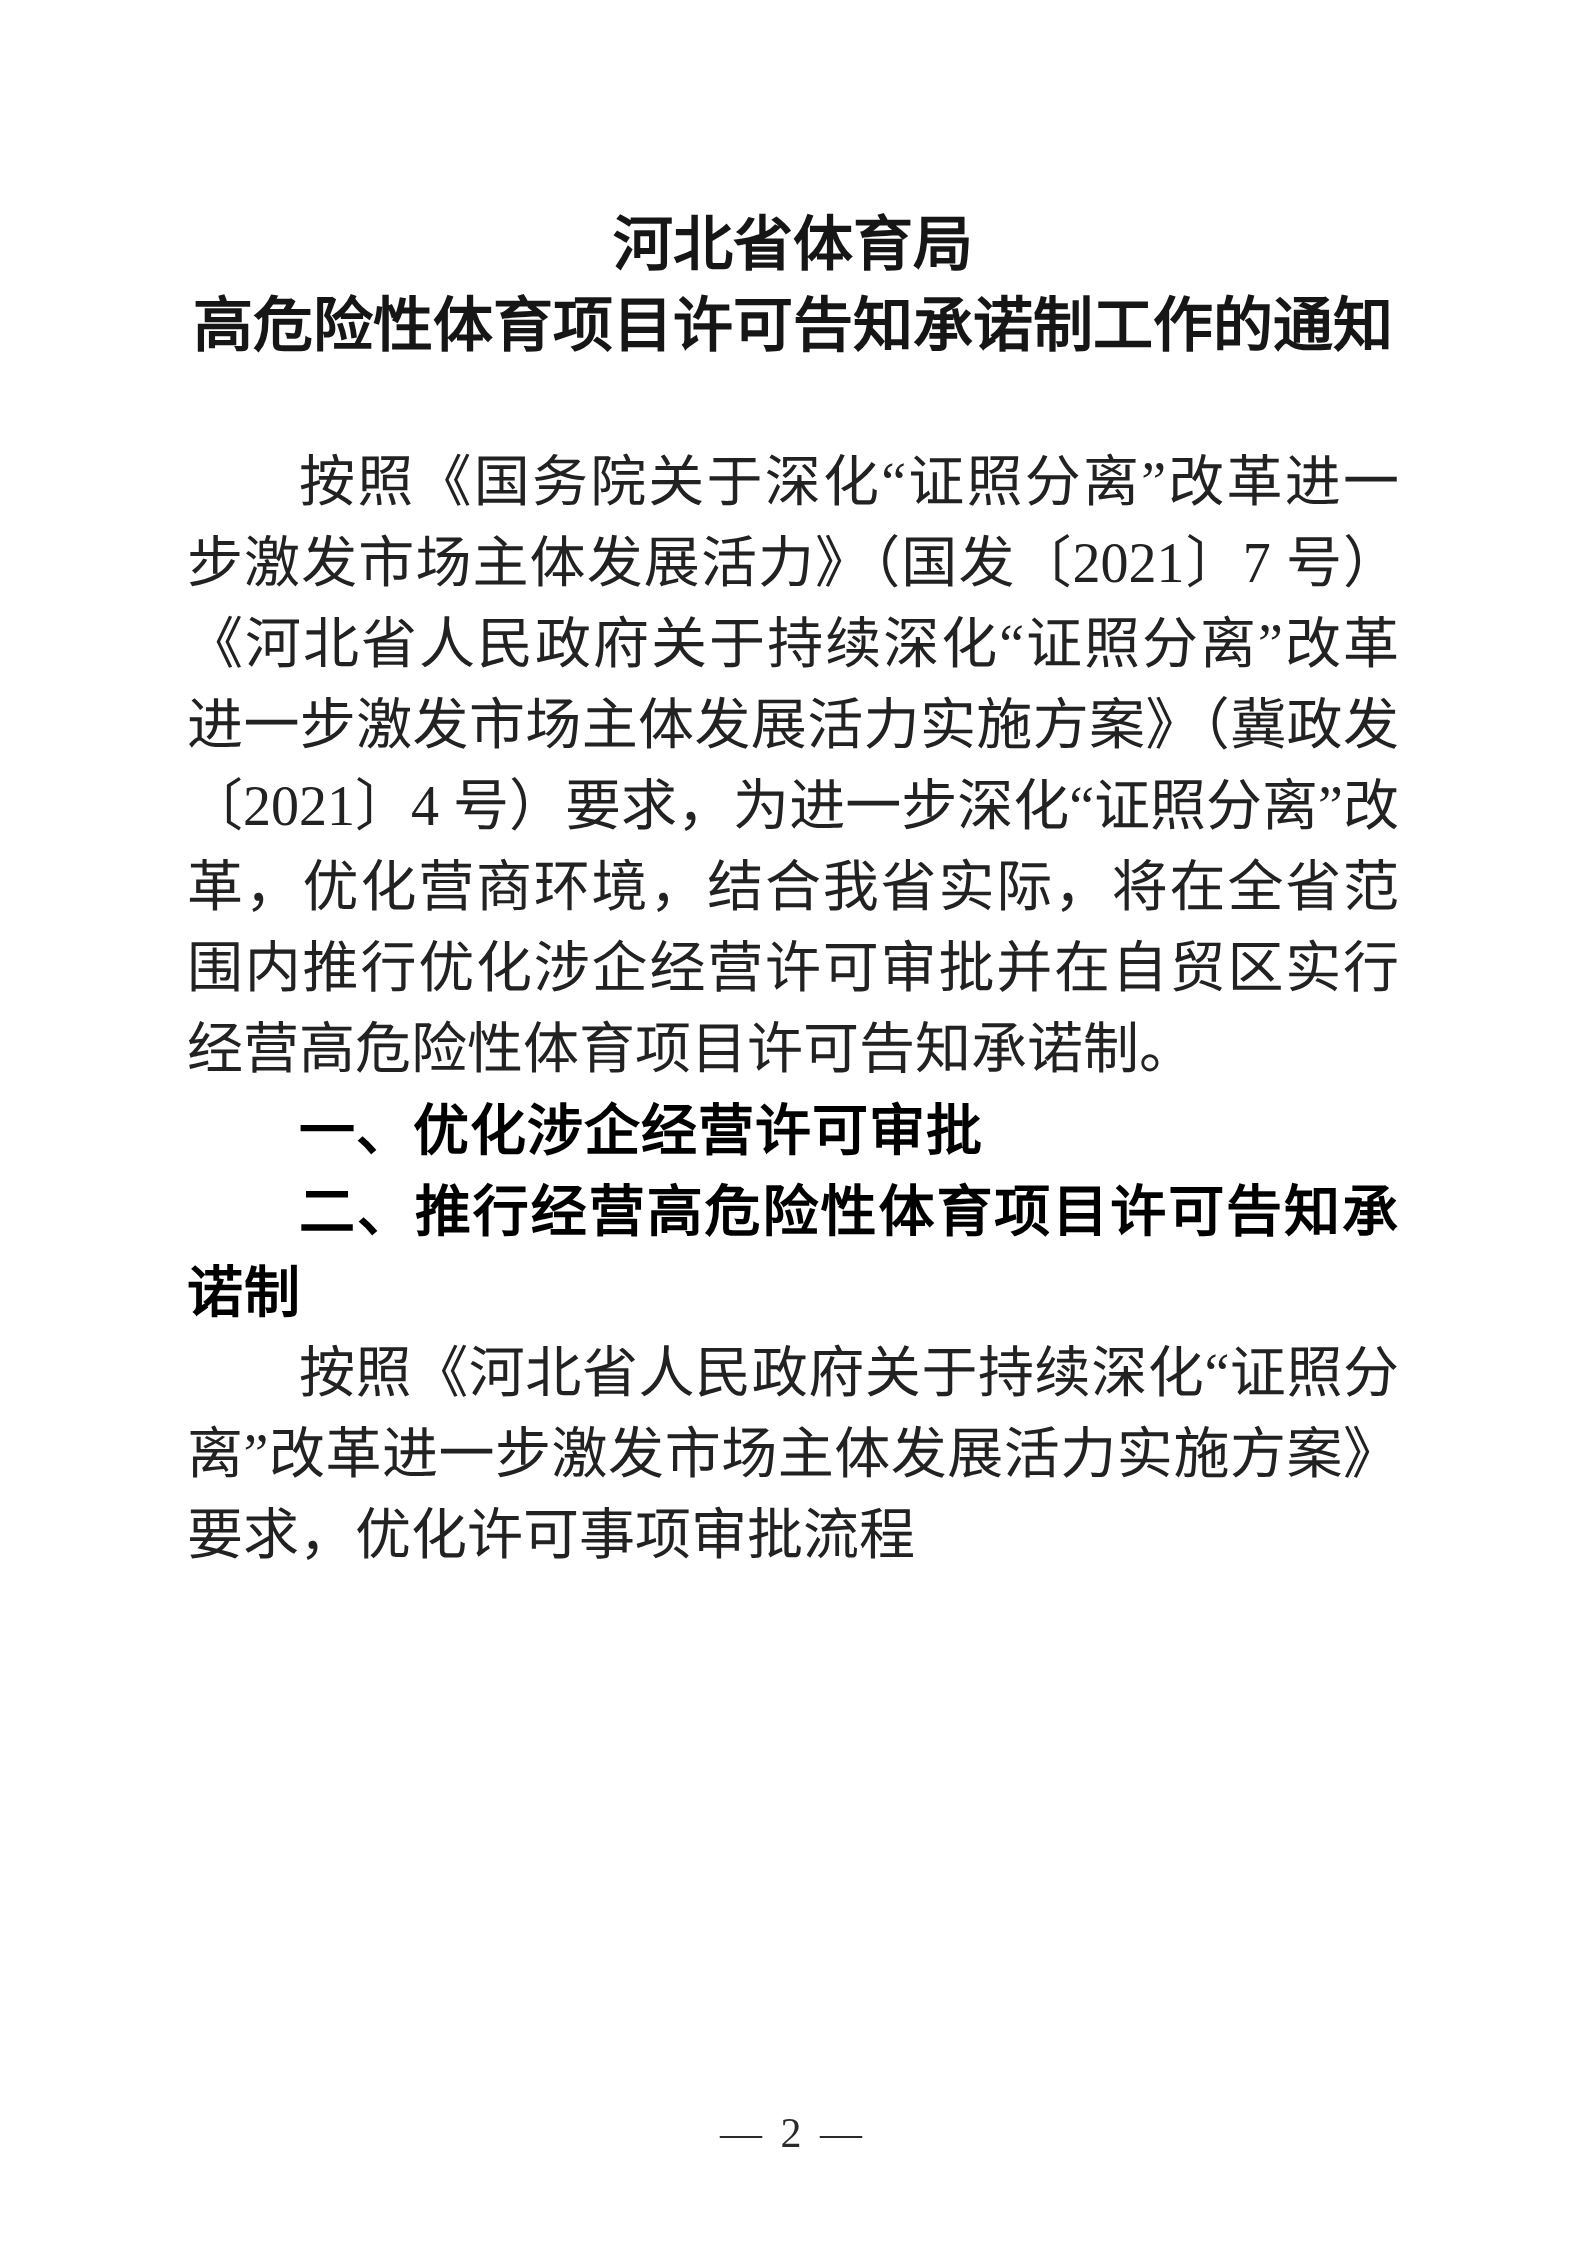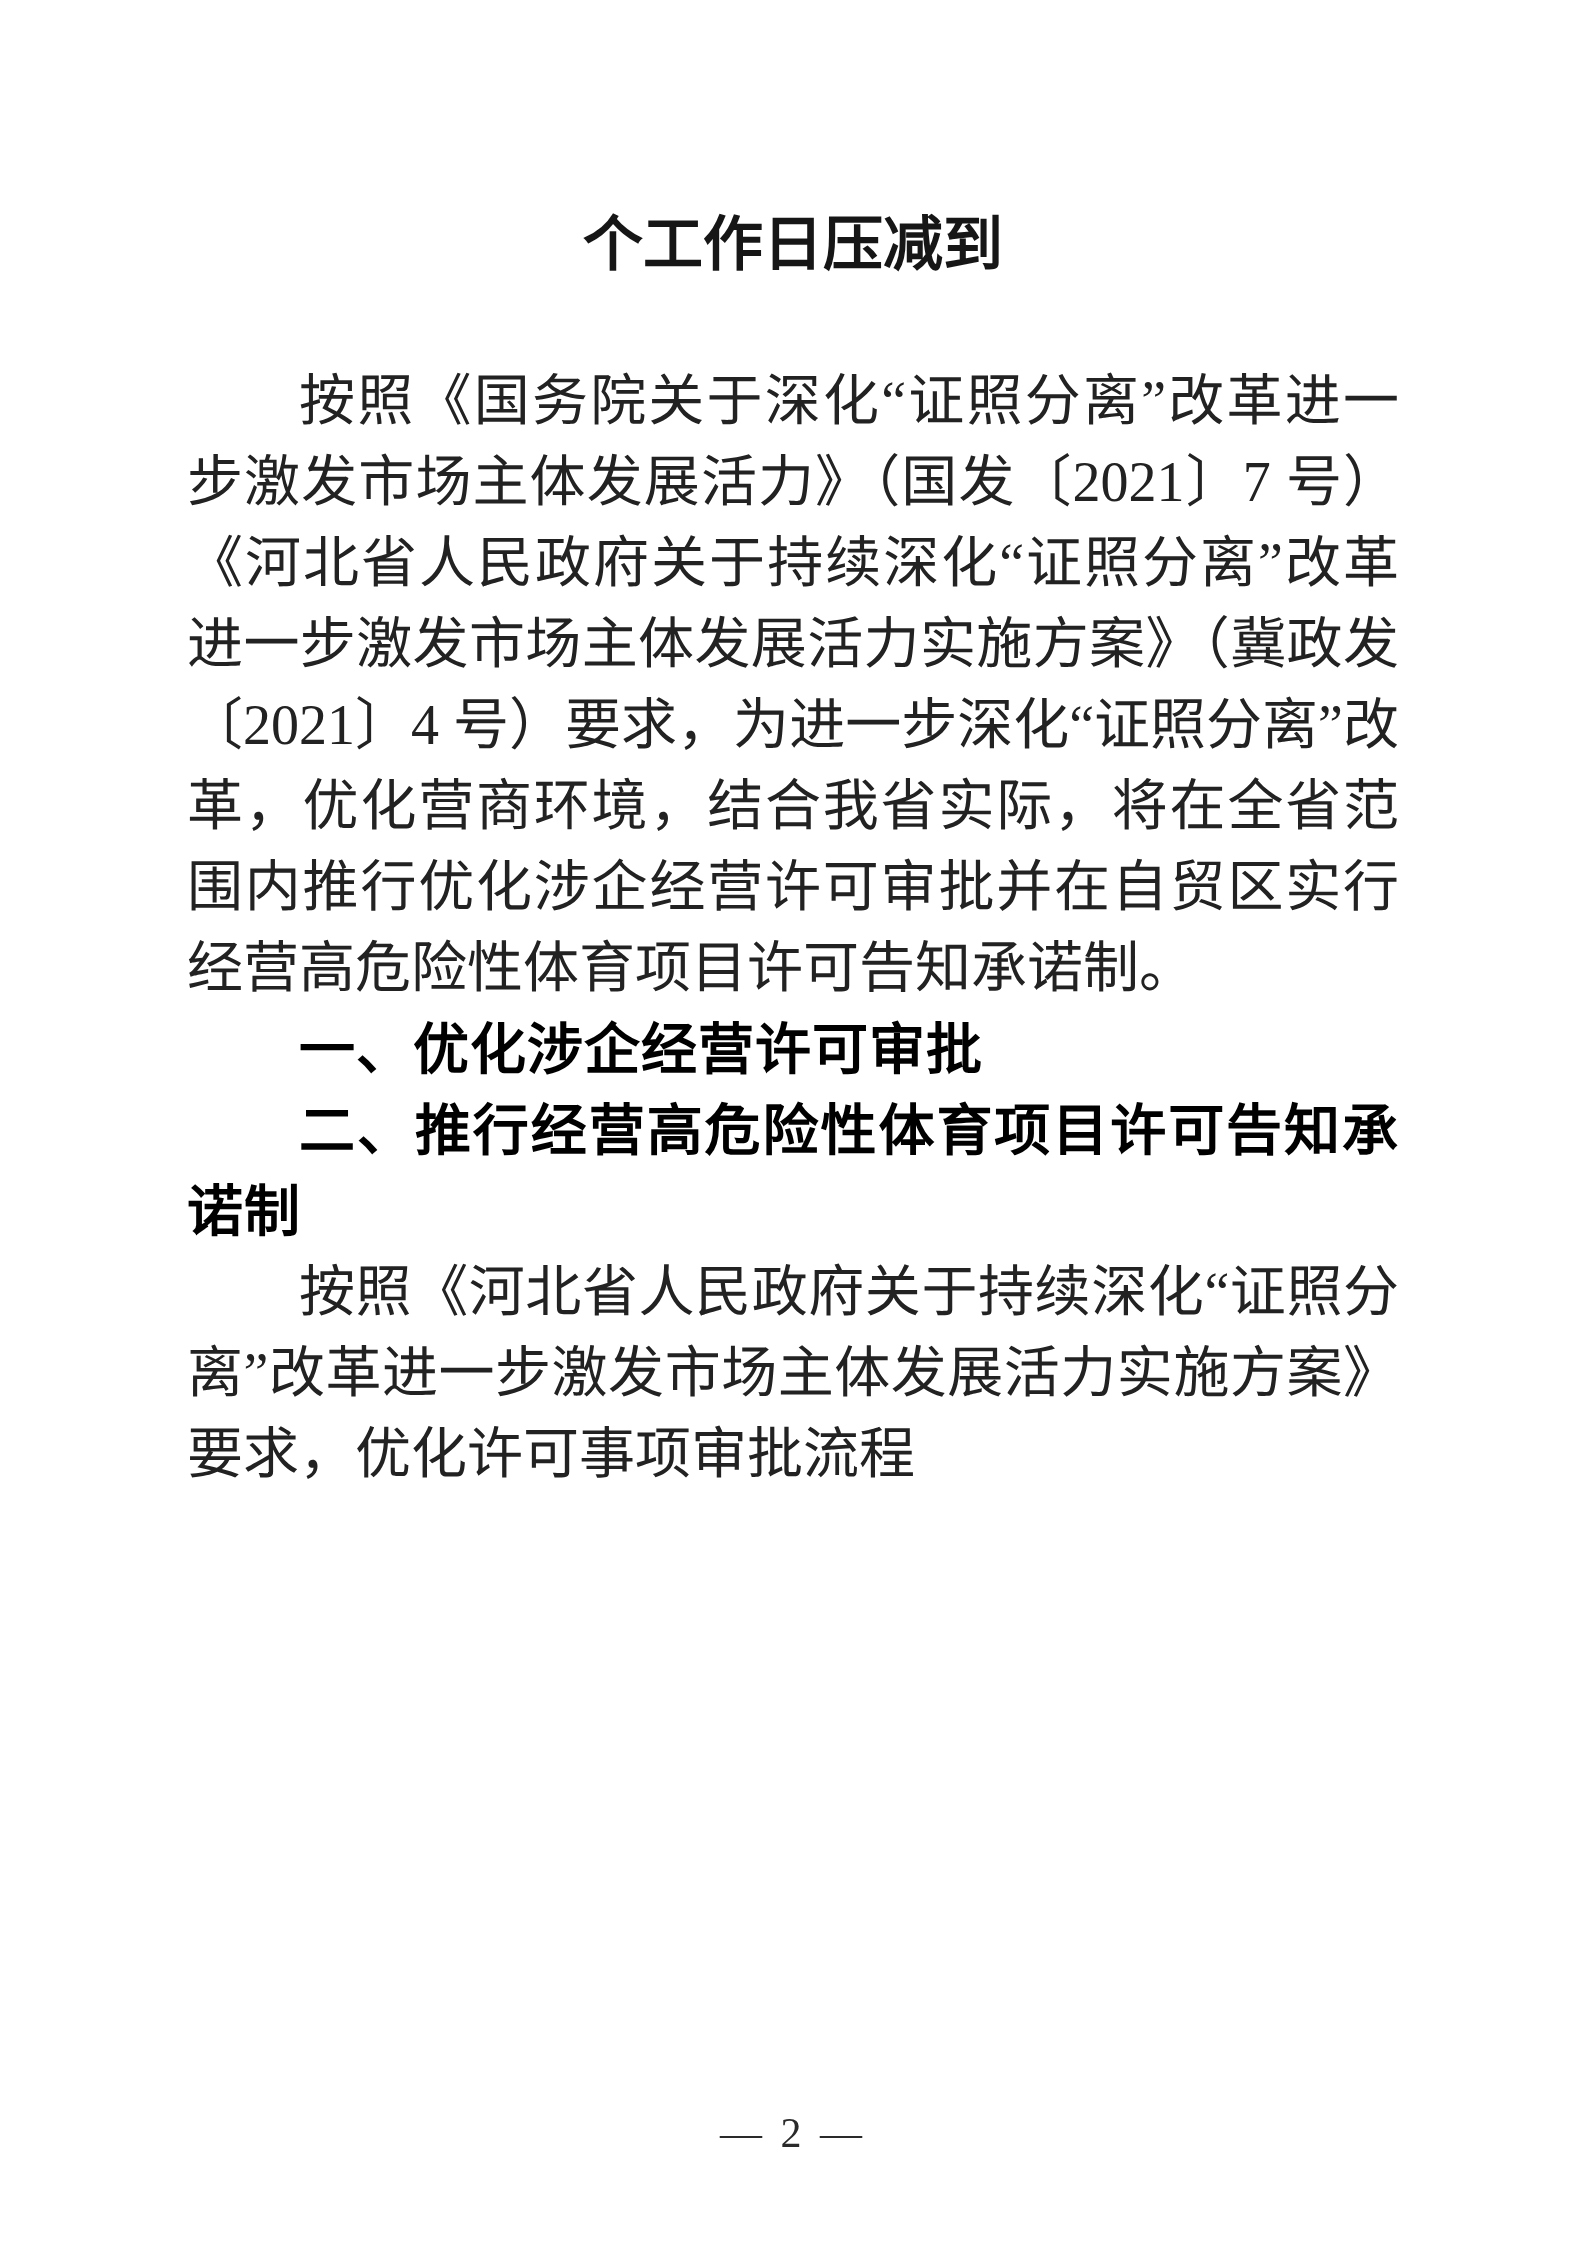--- a/index.html
+++ b/index.html
@@ -61,21 +61,22 @@
     color: #2a2a2a;
     letter-spacing: 4px;
   }
 </style>
 </head>
 <body>
 
 <div class="page">
 
   <header class="doc-title">
-    <div class="title-line">个工作日压减到</div>
+    <div class="title-line">河北省体育局</div>
+    <div class="title-line">高危险性体育项目许可告知承诺制工作的通知</div>
   </header>
 
   <main class="doc-body">
     <p class="para">按照《国务院关于深化“证照分离”改革进一步激发市场主体发展活力》（国发〔2021〕7 号）《河北省人民政府关于持续深化“证照分离”改革进一步激发市场主体发展活力实施方案》（冀政发〔2021〕4 号）要求，为进一步深化“证照分离”改革，优化营商环境，结合我省实际，将在全省范围内推行优化涉企经营许可审批并在自贸区实行经营高危险性体育项目许可告知承诺制。</p>
     <p class="heading">一、优化涉企经营许可审批</p>
     <p class="heading">二、推行经营高危险性体育项目许可告知承诺制</p>
     <p class="para">按照《河北省人民政府关于持续深化“证照分离”改革进一步激发市场主体发展活力实施方案》要求，优化许可事项审批流程</p>
   </main>
 
   <footer class="doc-footer">

